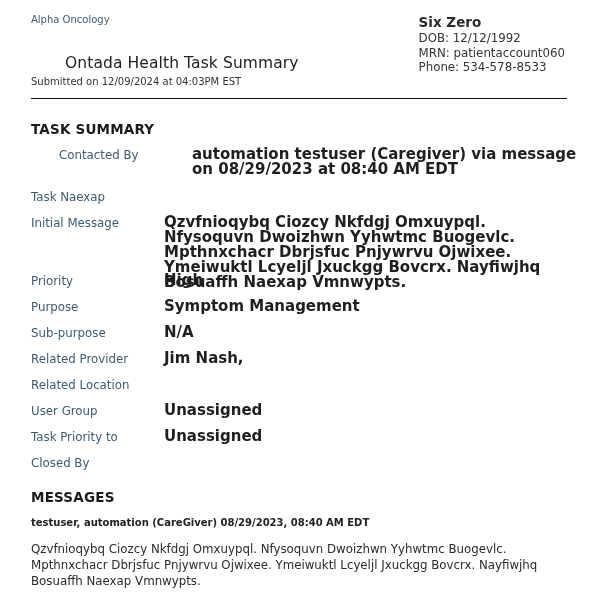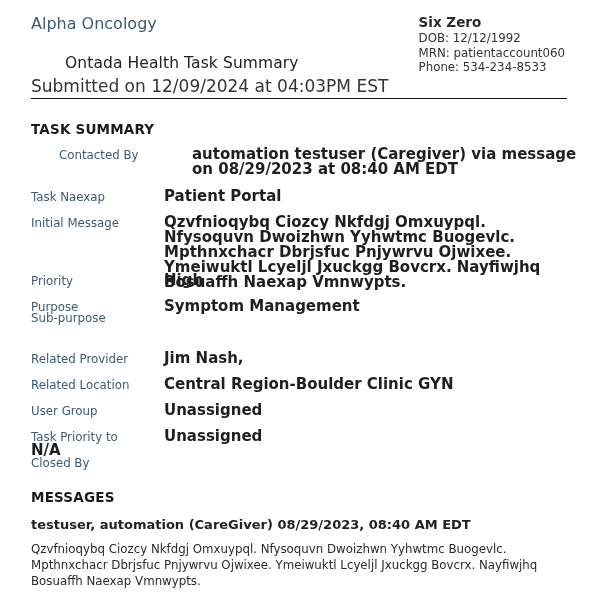--- a/index.html
+++ b/index.html
@@ -12,38 +12,38 @@
       height: 594px;
       overflow: hidden;
       font-family: "DejaVu Sans", sans-serif;
       color: #1f1f1f;
       position: relative;
     }
     .brand {
       position: absolute;
       left: 31px;
       top: 14px;
-      font-size: 16px;
+      font-size: 10px;
       color: #3d5a73;
       letter-spacing: 0;
     }
     .doc-title {
       position: absolute;
       left: 31px;
       top: 54px;
       font-size: 15.5px;
       color: #222;
       letter-spacing: 0.1px;
       margin-left: 34px;
     }
     .doc-subtitle {
       position: absolute;
       left: 31px;
       top: 76px;
-      font-size: 17px;
+      font-size: 10px;
       color: #333;
     }
     .patient {
       position: absolute;
       right: 36px;
       top: 14px;
       text-align: left;
       color: #333;
     }
     .patient-name {
@@ -91,21 +91,21 @@
       font-size: 15px;
       font-weight: bold;
       color: #1f1f1f;
       line-height: 15px;
       padding-right: 4px;
     }
     .msg-meta {
       position: absolute;
       left: 31px;
       top: 517px;
-      font-size: 13px;
+      font-size: 10px;
       font-weight: bold;
       color: #222;
     }
     .msg-body {
       position: absolute;
       left: 31px;
       top: 541px;
       width: 530px;
       font-size: 11.8px;
       line-height: 16px;
@@ -116,58 +116,56 @@
 <body>
 
 <div class="brand">Alpha Oncology</div>
 <div class="doc-title">Ontada Health Task Summary</div>
 <div class="doc-subtitle">Submitted on 12/09/2024 at 04:03PM EST</div>
 
 <div class="patient">
   <div class="patient-name">Six Zero</div>
   <div class="patient-line">DOB: 12/12/1992</div>
   <div class="patient-line">MRN: patientaccount060</div>
-  <div class="patient-line">Phone: 534-234-8533</div>
+  <div class="patient-line">Phone: 534-578-8533</div>
 </div>
 
 <div class="divider"></div>
 
 <div class="section-title" style="top:121px;">TASK SUMMARY</div>
 
 <div class="row" style="top:147px;margin-left:28px;">
   <div class="label">Contacted By</div>
   <div class="value">automation testuser (Caregiver) via message on 08/29/2023 at 08:40 AM EDT</div>
 </div>
 <div class="row" style="top:189px;">
   <div class="label">Task Naexap</div>
-  <div class="value">Patient Portal</div>
 </div>
 <div class="row" style="top:215px;">
   <div class="label">Initial Message</div>
   <div class="value">Qzvfnioqybq Ciozcy Nkfdgj Omxuypql. Nfysoquvn Dwoizhwn Yyhwtmc Buogevlc. Mpthnxchacr Dbrjsfuc Pnjywrvu Ojwixee. Ymeiwuktl Lcyeljl Jxuckgg Bovcrx. Nayfiwjhq Bosuaffh Naexap Vmnwypts.</div>
 </div>
 <div class="row" style="top:273px;">
   <div class="label">Priority</div>
   <div class="value">High</div>
 </div>
 <div class="row" style="top:299px;">
   <div class="label">Purpose</div>
   <div class="value">Symptom Management</div>
 </div>
-<div class="row" style="top:310px;flex-direction:column;">
+<div class="row" style="top:325px;">
   <div class="label">Sub-purpose</div>
   <div class="value">N/A</div>
 </div>
 <div class="row" style="top:351px;">
   <div class="label">Related Provider</div>
   <div class="value">Jim Nash,</div>
 </div>
 <div class="row" style="top:377px;">
   <div class="label">Related Location</div>
-  <div class="value">Central Region-Boulder Clinic GYN</div>
 </div>
 <div class="row" style="top:403px;">
   <div class="label">User Group</div>
   <div class="value">Unassigned</div>
 </div>
 <div class="row" style="top:429px;">
   <div class="label">Task Priority to</div>
   <div class="value">Unassigned</div>
 </div>
 <div class="row" style="top:455px;">

